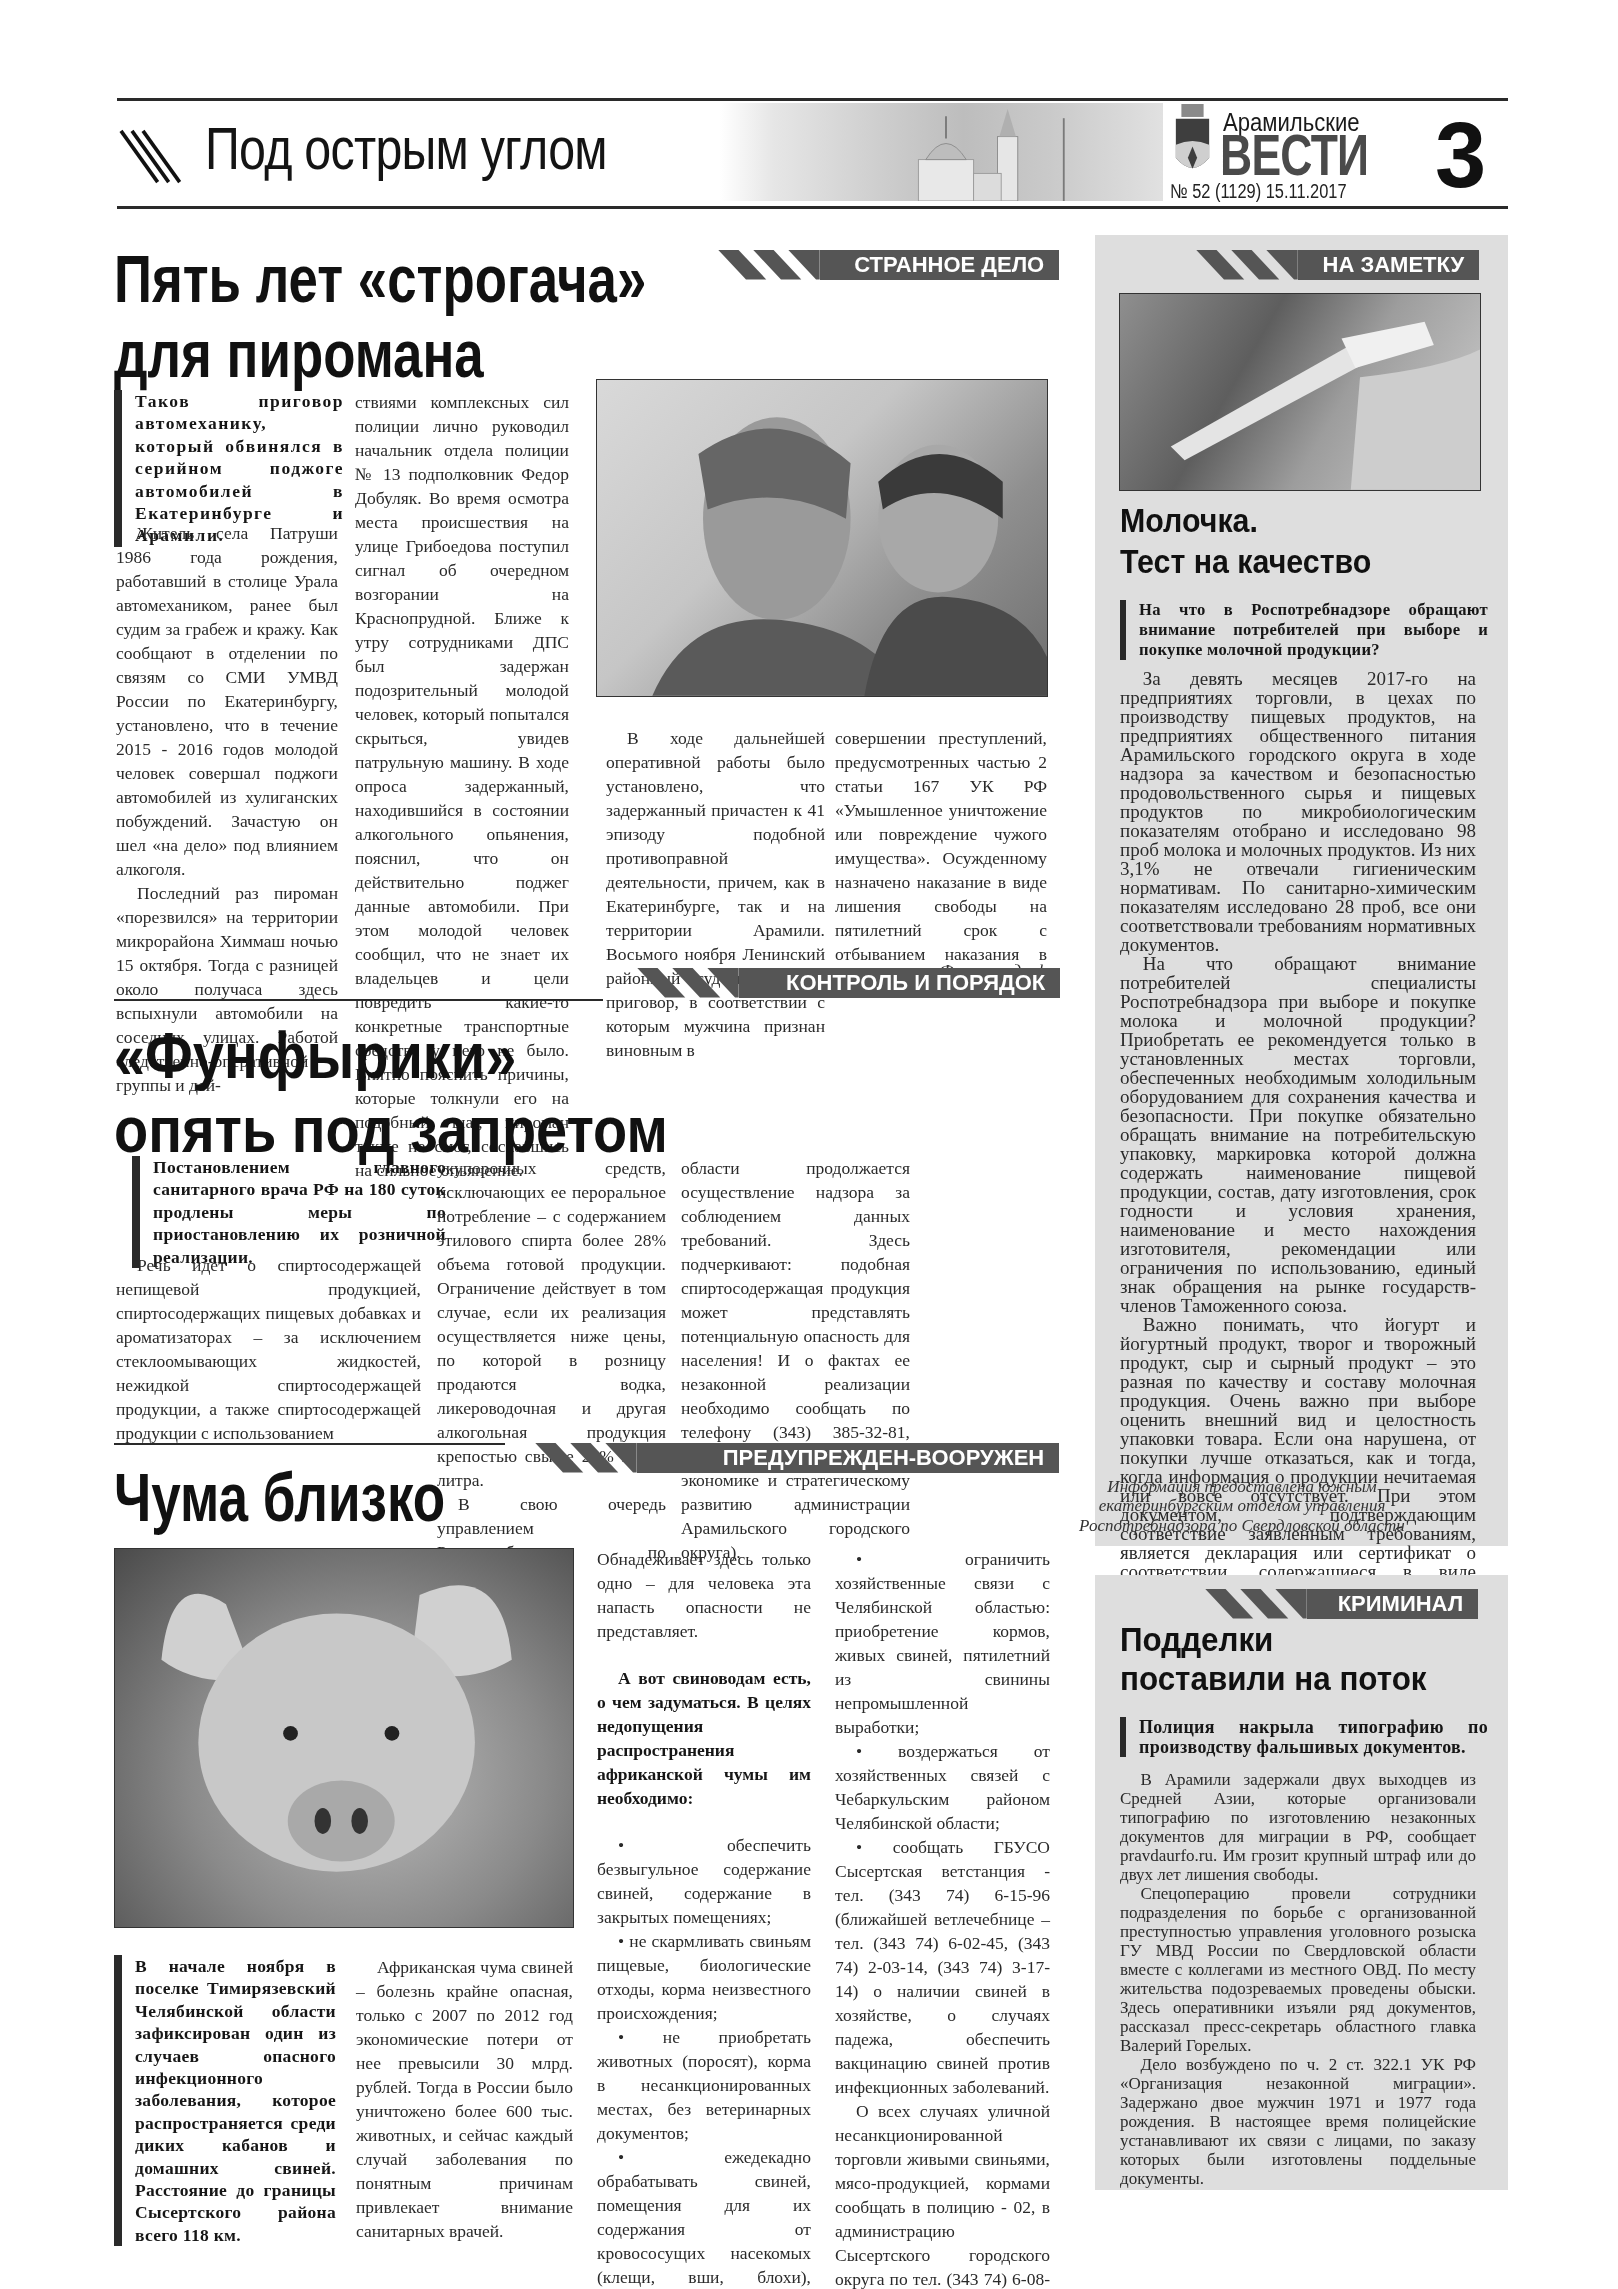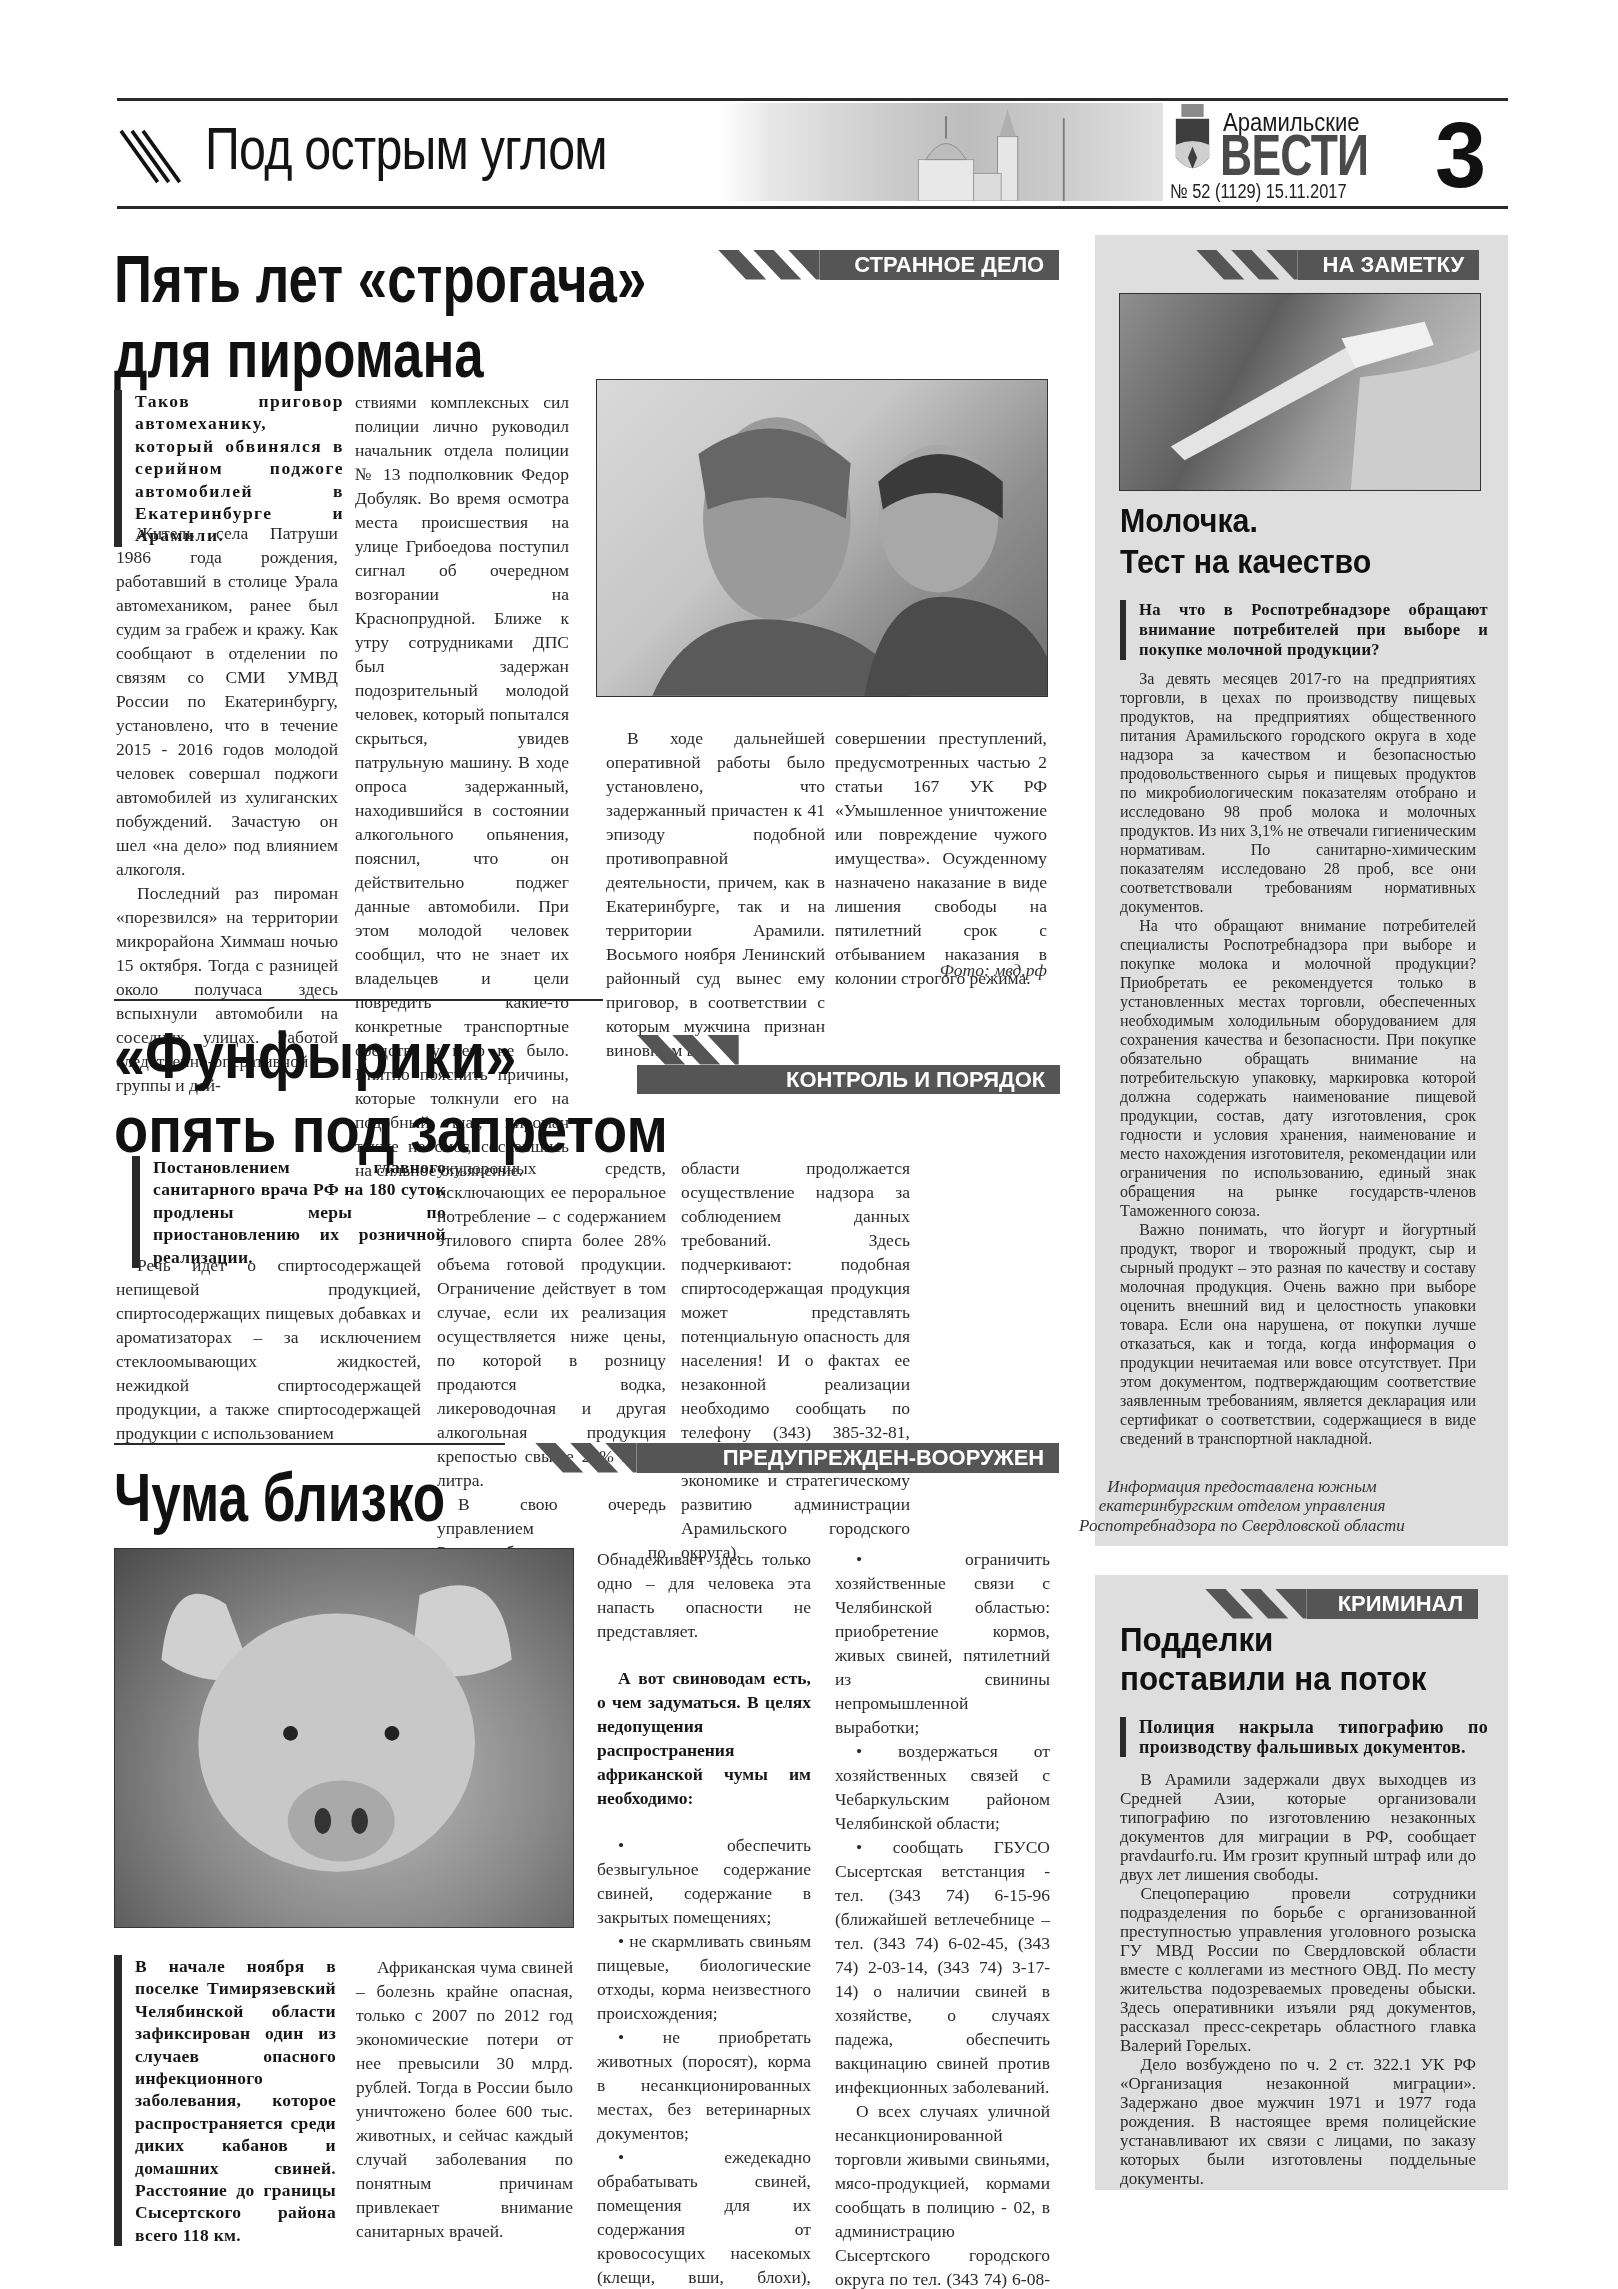--- a/index.html
+++ b/index.html
@@ -118,21 +118,21 @@
 
 <div class="abs col" style="left:606px; top:726px; width:219px;">
   <p>В ходе дальнейшей оперативной работы было установлено, что задержанный причастен к 41 эпизоду подобной противоправной деятельности, причем, как в Екатеринбурге, так и на территории Арамили. Восьмого ноября Ленинский районный суд вынес ему приговор, в соответствии с которым мужчина признан виновным в</p>
 </div>
 <div class="abs col" style="left:835px; top:726px; width:212px;">
   <p class="noind">совершении преступлений, предусмотренных частью 2 статьи 167 УК РФ «Умышленное уничтожение или повреждение чужого имущества». Осужденному назначено наказание в виде лишения свободы на пятилетний срок с отбыванием наказания в колонии строгого режима.</p>
 </div>
 <div class="abs caption" style="left:835px; top:960px; width:212px;">Фото: мвд.рф</div>
 
 <div class="abs thinrule" style="left:114px; top:999px; width:489px;"></div>
-<div class="abs rubric" style="left:637px; top:1035px; width:423px;flex-direction:column;">
+<div class="abs rubric" style="left:637px; top:968px; width:423px;">
   <svg class="bars" viewBox="0 0 110 32">
     <polygon points="0,0 22,0 52,32 30,32" fill="#555"></polygon>
     <polygon points="38,0 60,0 90,32 68,32" fill="#555"></polygon>
     <polygon points="76,0 110,0 110,32 106,32" fill="#555"></polygon>
   </svg>
   <div class="lbl">КОНТРОЛЬ И ПОРЯДОК</div>
 </div>
 <div class="abs headline" style="left:114px; top:1019px; font-size:65px; line-height:74px; transform:scaleX(0.86);">«Фунфырики»</div>
 <div class="abs headline" style="left:114px; top:1093px; font-size:65px; line-height:74px; transform:scaleX(0.86);">опять под запретом</div>
 
@@ -203,21 +203,21 @@
 <div class="abs photo" style="left:1119px; top:293px; width:360px; height:196px; background:linear-gradient(120deg,#8f8f8f 0%,#5e5e5e 35%,#9d9d9d 60%,#cfcfcf 100%);">
   <svg width="360" height="196" viewBox="0 0 390 212">
     <polygon points="55,165 250,55 265,75 70,180" fill="#e4e4e4"></polygon>
     <polygon points="240,48 330,30 340,55 255,80" fill="#f0f0f0"></polygon>
     <path d="M260 90 Q350 80 390 60 L390 212 L250 212 Z" fill="#cdcdcd"></path>
   </svg>
 </div>
 <div class="abs headline" style="left:1120px; top:500px; font-size:33px; line-height:41px; transform:scaleX(0.92);">Молочка.</div>
 <div class="abs headline" style="left:1120px; top:541px; font-size:33px; line-height:41px; transform:scaleX(0.92);">Тест на качество</div>
 <div class="abs lead" style="left:1120px; top:600px; width:349px; font-size:16.6px; line-height:20px; border-left-width:6.5px;">На что в Роспотребнадзоре обращают внимание потребителей при выборе и покупке молочной продукции?</div>
-<div class="abs col" style="left:1120px; top:669px; width:356px; font-size:16px; line-height:19px;">
+<div class="abs col" style="left:1120px; top:669px; width:356px; font-size:19px; line-height:19px;">
   <p>За девять месяцев 2017-го на предприятиях торговли, в цехах по производству пищевых продуктов, на предприятиях общественного питания Арамильского городского округа в ходе надзора за качеством и безопасностью продовольственного сырья и пищевых продуктов по микробиологическим показателям отобрано и исследовано 98 проб молока и молочных продуктов. Из них 3,1% не отвечали гигиеническим нормативам. По санитарно-химическим показателям исследовано 28 проб, все они соответствовали требованиям нормативных документов.</p>
   <p>На что обращают внимание потребителей специалисты Роспотребнадзора при выборе и покупке молока и молочной продукции? Приобретать ее рекомендуется только в установленных местах торговли, обеспеченных необходимым холодильным оборудованием для сохранения качества и безопасности. При покупке обязательно обращать внимание на потребительскую упаковку, маркировка которой должна содержать наименование пищевой продукции, состав, дату изготовления, срок годности и условия хранения, наименование и место нахождения изготовителя, рекомендации или ограничения по использованию, единый знак обращения на рынке государств-членов Таможенного союза.</p>
   <p>Важно понимать, что йогурт и йогуртный продукт, творог и творожный продукт, сыр и сырный продукт – это разная по качеству и составу молочная продукция. Очень важно при выборе оценить внешний вид и целостность упаковки товара. Если она нарушена, от покупки лучше отказаться, как и тогда, когда информация о продукции нечитаемая или вовсе отсутствует. При этом документом, подтверждающим соответствие заявленным требованиям, является декларация или сертификат о соответствии, содержащиеся в виде сведений в транспортной накладной.</p>
 </div>
 <div class="abs caption" style="left:1076px; top:1477px; width:332px; font-size:17px; line-height:19.4px;text-align:center;">Информация предоставлена южным екатеринбургским отделом управления Роспотребнадзора по Свердловской области</div>
 
 <div class="abs sidebox" style="left:1095px; top:1575px; width:413px; height:615px;"></div>
 <div class="abs rubric" style="left:1205px; top:1589px; width:273px;">
   <svg class="bars" viewBox="0 0 110 32">
     <polygon points="0,0 22,0 52,32 30,32" fill="#555"></polygon>

